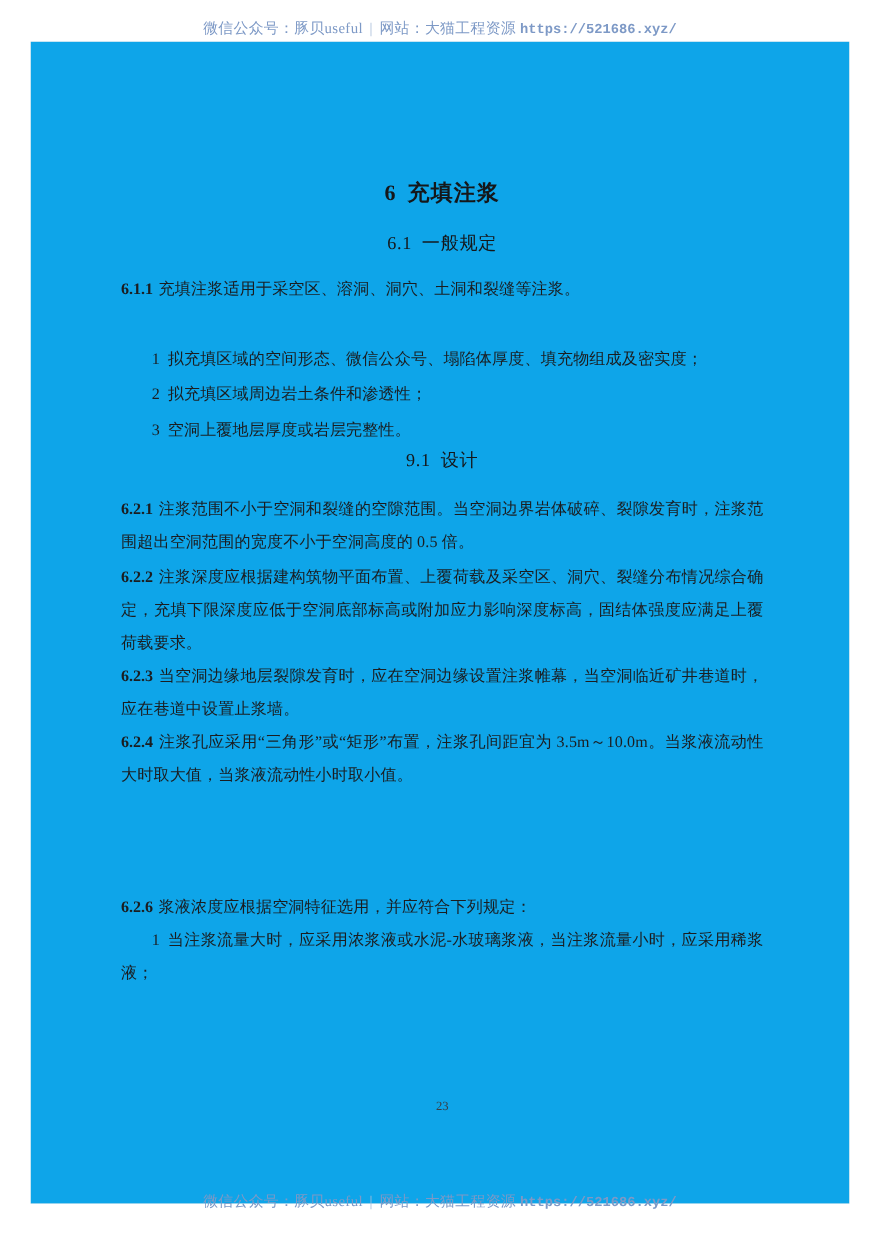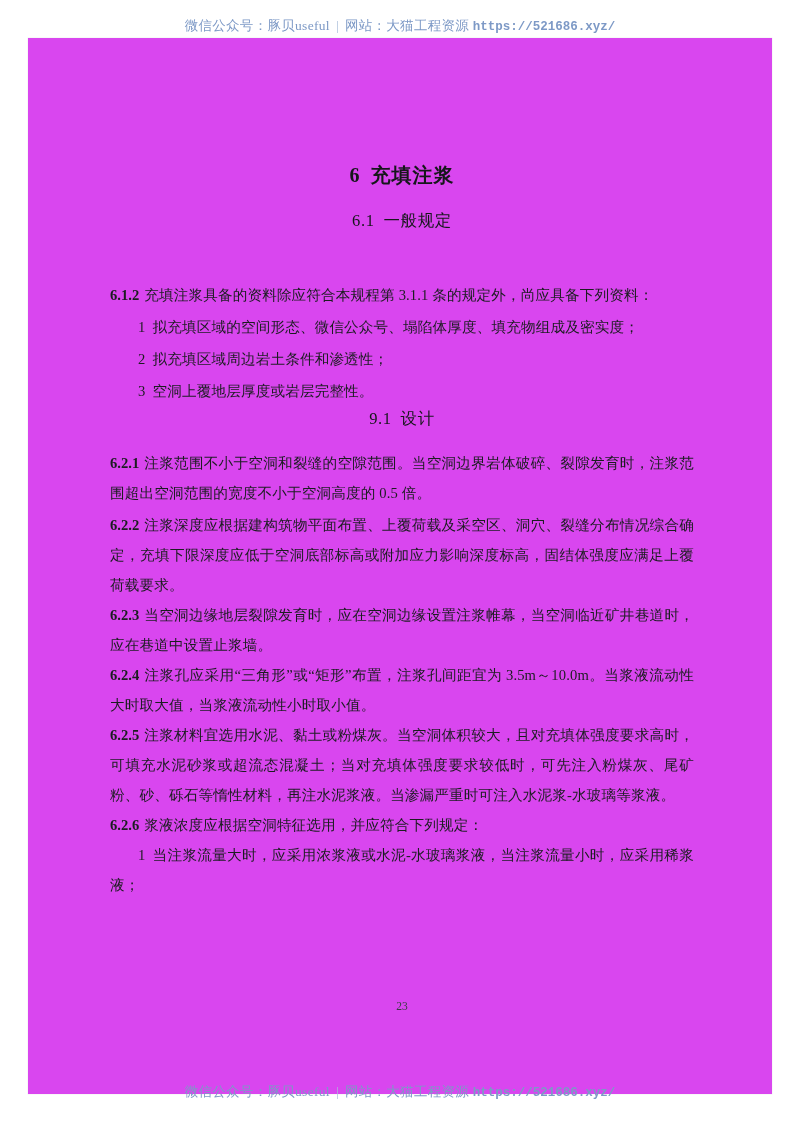--- a/index.html
+++ b/index.html
@@ -42,21 +42,21 @@
     font-weight: bold;
   }
 
   
   .page-sheet {
     position: absolute;
     left: 28px;
     top: 38px;
     width: 744px;
     height: 1056px;
-    background: #d946ef;
+    background: #0ea5e9;
     box-shadow: 0 0 0 0.5px #f2f2f2;
   }
 
   .page-body {
     position: absolute;
     left: 82px;
     top: 0;
     width: 584px;
     height: 100%;
   }
@@ -126,24 +126,24 @@
   <div class="page-body">
 
     <div class="chapter-title">
       <span class="num">6</span><span>充填注浆</span>
     </div>
 
     <div class="section-title" id="sec-61">
       <span class="num">6.1</span><span>一般规定</span>
     </div>
 
+    <div class="para" style="top:210px">
+      <span class="cn">6.1.1</span><span>充填注浆适用于采空区、溶洞、洞穴、土洞和裂缝等注浆。</span>
+    </div>
 
-    <div class="para" style="top:242px">
-      <span class="cn">6.1.2</span><span>充填注浆具备的资料除应符合本规程第 3.1.1 条的规定外，尚应具备下列资料：</span>
-    </div>
 
     <div class="para item" style="top:274px">
       <span class="inum">1</span><span>拟充填区域的空间形态、微信公众号、塌陷体厚度、填充物组成及密实度；</span>
     </div>
 
     <div class="para item" style="top:306px">
       <span class="inum">2</span><span>拟充填区域周边岩土条件和渗透性；</span>
     </div>
 
     <div class="para item" style="top:338px">
@@ -163,23 +163,20 @@
     </div>
 
     <div class="para" style="top:562px">
       <span class="cn">6.2.3</span><span>当空洞边缘地层裂隙发育时，应在空洞边缘设置注浆帷幕，当空洞临近矿井巷道时，应在巷道中设置止浆墙。</span>
     </div>
 
     <div class="para" style="top:622px">
       <span class="cn">6.2.4</span><span>注浆孔应采用“三角形”或“矩形”布置，注浆孔间距宜为 3.5m～10.0m。当浆液流动性大时取大值，当浆液流动性小时取小值。</span>
     </div>
 
-    <div class="para" style="top:682px">
-      <span class="cn">6.2.5</span><span>注浆材料宜选用水泥、黏土或粉煤灰。当空洞体积较大，且对充填体强度要求高时，可填充水泥砂浆或超流态混凝土；当对充填体强度要求较低时，可先注入粉煤灰、尾矿粉、砂、砾石等惰性材料，再注水泥浆液。当渗漏严重时可注入水泥浆-水玻璃等浆液。</span>
-    </div>
 
     <div class="para" style="top:772px">
       <span class="cn">6.2.6</span><span>浆液浓度应根据空洞特征选用，并应符合下列规定：</span>
     </div>
 
     <div class="para item" style="top:802px">
       <span class="inum">1</span><span>当注浆流量大时，应采用浓浆液或水泥-水玻璃浆液，当注浆流量小时，应采用稀浆液；</span>
     </div>
 
 

